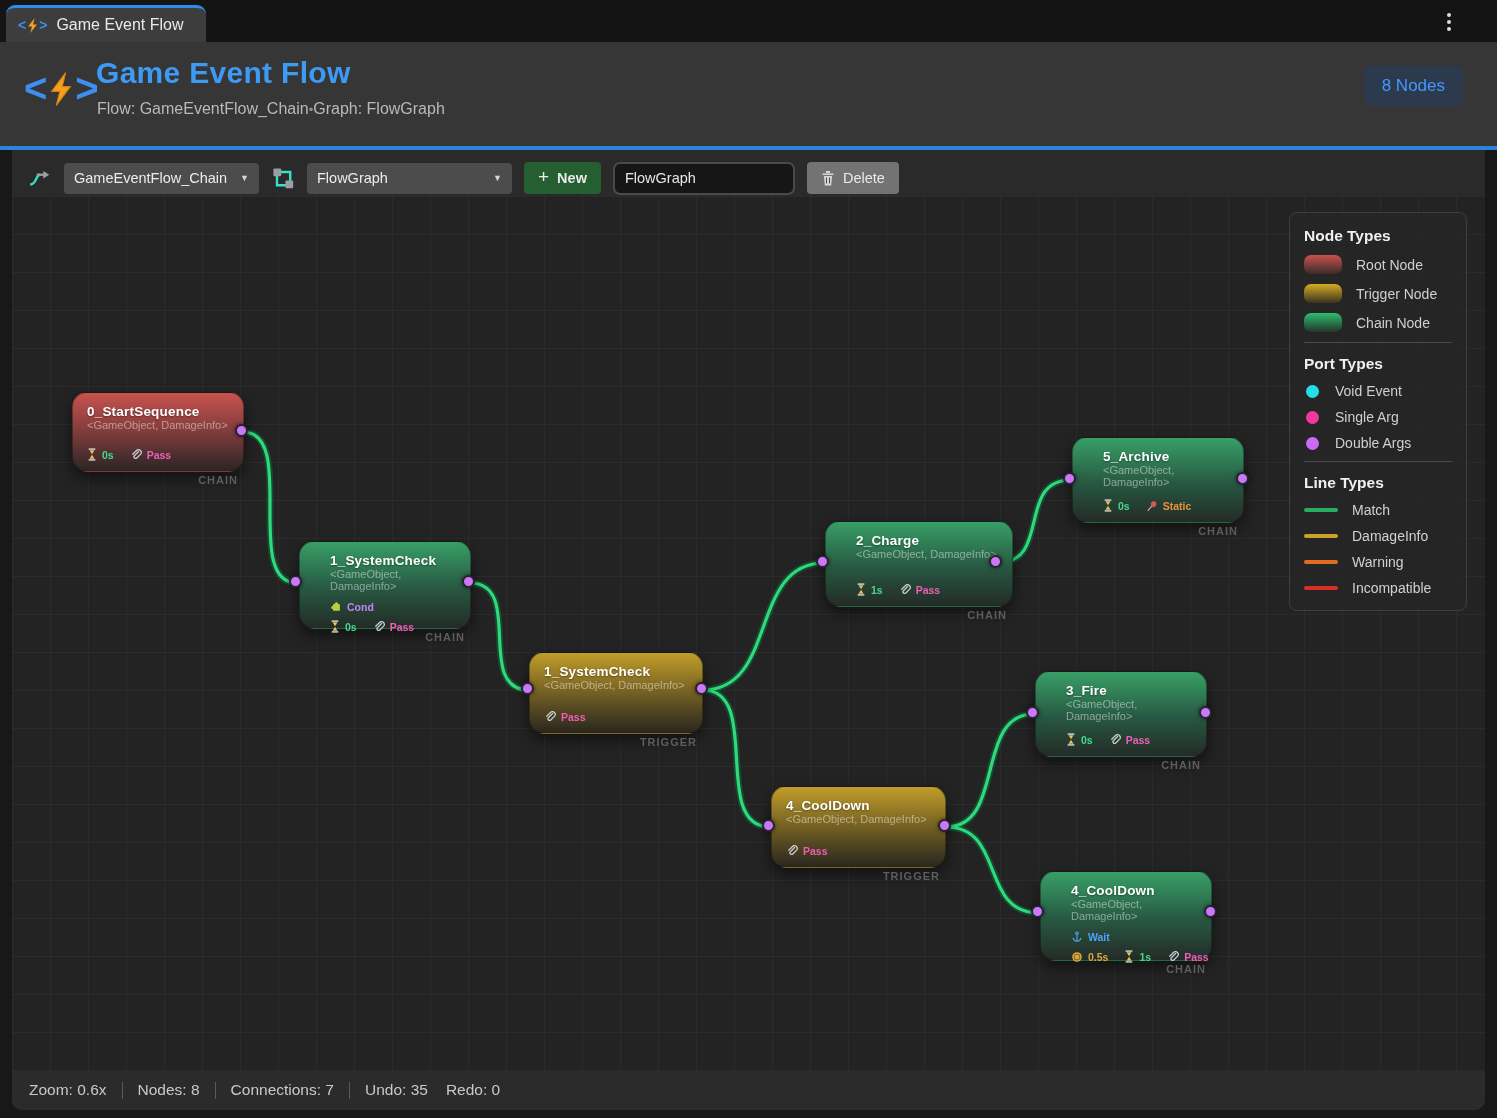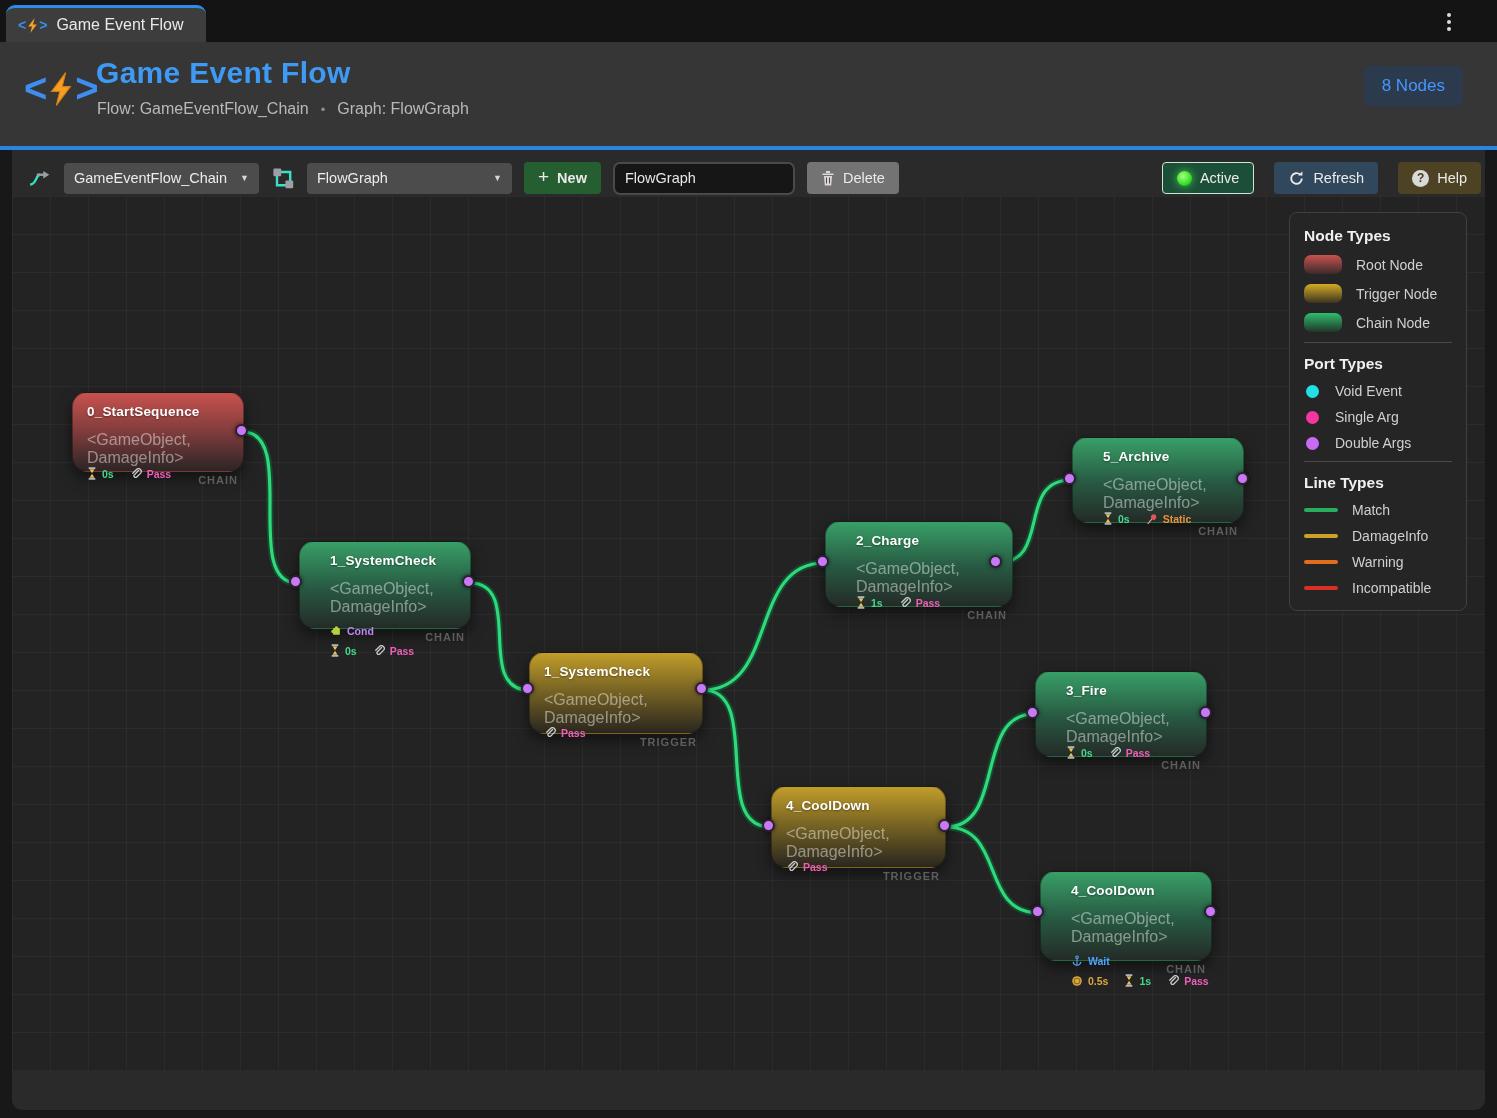--- a/index.html
+++ b/index.html
@@ -19,21 +19,21 @@
   .bolt-wrap { display:inline-flex; align-items:center; }
   .bolt-wrap .ab { color:#3d8ef0; font-weight:800; }
   .tab .ab { font-size:14px; }
 
   
   .header { position:absolute; left:0; top:42px; width:100%; height:108px; background:#363636;
             border-bottom:4px solid #2a84e0; }
   .hicon { position:absolute; left:24px; top:24px; display:flex; align-items:center; }
   .hicon .ab { font-size:40px; }
   .htitle { position:absolute; left:96px; top:14px; color:#3d9bf5; font-size:30px; font-weight:bold; letter-spacing:.3px; }
-  .hsub { position:absolute; left:97px; top:58px; color:#b9b9b9; font-size:16px; display:flex; gap:12px; align-items:center; }
+  .hsub { position:absolute; left:97px; top:58px; color:#b9b9b9; font-size:16px; display:flex; align-items:center; }
   .hsub .dot { color:#8f8f8f; font-size:13px; }
   .nodes-badge { position:absolute; right:34px; top:24px; background:#2c3a4d; color:#4596ff; font-weight:normal;
                  font-size:17px; padding:10px 18px; border-radius:6px; }
 
   
   .main { position:absolute; left:12px; right:12px; top:150px; bottom:8px; background:#2a2a2a;
           border-radius:0 0 10px 10px; }
 
   
   .toolbar { position:absolute; top:10px; left:16px; right:4px; height:36px; display:flex; align-items:center; gap:12px; }
@@ -71,21 +71,21 @@
   .wire-halo { fill:none; stroke:#0e6e3c; stroke-width:7; opacity:.55; }
   .wire { fill:none; stroke:#2fd97c; stroke-width:3.2; stroke-linecap:round; }
 
   .node { position:absolute; border-radius:15px; padding:11px 14px 10px 14px; display:flex; flex-direction:column;
           box-shadow:0 6px 14px rgba(0,0,0,.5); border:1px solid rgba(0,0,0,.35); cursor:grab; }
   .node.root    { background:linear-gradient(180deg,#c8524e,#7c3b3b 52%,#2b2525); }
   .node.chain   { background:linear-gradient(180deg,#389f67,#275741 55%,#242b27);padding-left:30px; }
   .node.trigger { background:linear-gradient(180deg,#c19d2a,#6b5a22 55%,#29261f); }
   .n-title { color:#fff; font-weight:bold; font-size:13.5px; letter-spacing:.2px;
              text-shadow:0 1px 2px rgba(0,0,0,.4); }
-  .n-sub { color:rgba(255,255,255,.45); font-size:16px; margin-top:12px; }
+  .n-sub { color:rgba(255,255,255,.45); font-size:11px; margin-top:0; }
   .n-badges { display:flex; align-items:center; gap:16px; margin-top:auto; }
   .n-badges.mid { margin-top:9px; margin-bottom:0; }
   .n-badges.mid + .n-badges { margin-top:7px; }
   .badge { display:flex; align-items:center; gap:5px; font-size:10.5px; font-weight:bold; }
   .badge svg { flex:0 0 auto; }
   .n-type { position:absolute; right:5px; top:calc(100% + 3px); color:#5d5d5d; font-size:11px;
             font-weight:bold; letter-spacing:1px; }
   .port { position:absolute; width:13px; height:13px; border-radius:50%; background:#c979f5;
           border:2px solid #2a2233; box-shadow:0 0 4px rgba(0,0,0,.6); cursor:crosshair; }
 
@@ -178,37 +178,20 @@
       <input class="tb-input" value="FlowGraph" style="">
       <button class="btn btn-delete">
         <svg width="14" height="15" viewBox="0 0 14 15">
           <path d="M5 0h4v2H5z" fill="#d9d9d9"></path>
             <path d="M1.5 2.5h11V4h-11z" fill="#d9d9d9"></path>
           <path d="M3 5h8l-.8 9.5H3.8z" fill="#d9d9d9"></path>
           <path d="M5.5 6.5v6M8.5 6.5v6" stroke="#5a4040" stroke-width="1"></path>
         </svg>
         <span>Delete</span>
       </button>
-      <div class="right-group">
-        <button class="btn btn-active">
-          <span class="glow-dot"></span>
-          <span>Active</span>
-        </button>
-        <button class="btn btn-refresh">
-          <svg width="17" height="17" viewBox="0 0 16 16">
-            <path d="M13 8a5 5 0 1 1-1.6-3.7" stroke="#e8e8e8" stroke-width="1.8" fill="none"></path>
-            <path d="M13.6 1.2v4h-4z" fill="#e8e8e8"></path>
-          </svg>
-          <span>Refresh</span>
-        </button>
-        <button class="btn btn-help">
-          <span class="q-circle">?</span>
-          <span>Help</span>
-        </button>
-      </div>
     </div>
 
     <div class="canvas">
       <svg class="wires">
         <g>
           <path class="wire-halo" d="M231,236 C286,236 230,387 285,387"></path>
           <path class="wire-halo" d="M458,387 C513,387 462,494 517,494"></path>
           <path class="wire-halo" d="M691,494 C766,494 737,367 812,367"></path>
           <path class="wire-halo" d="M691,494 C751,494 698,631 758,631"></path>
           <path class="wire-halo" d="M985,367 C1040,367 1004,284 1059,284"></path>
@@ -476,14 +459,25 @@
             <span class="lg-line" style="background: rgb(224, 108, 31);"></span>
             <span>Warning</span>
           </div>
         <div class="lg-row" style="margin-bottom:2px">
             <span class="lg-line" style="background: rgb(217, 48, 37);"></span>
             <span>Incompatible</span>
           </div>
       </div>
     </div>
 
+    <div class="statusbar">
+      <span>Zoom: 0.6x</span>
+      <span class="sep"></span>
+      <span>Nodes: 8</span>
+      <span class="sep"></span>
+      <span>Connections: 7</span>
+      <span class="sep"></span>
+      <span>Undo: 35</span>
+      <span class="gap"></span>
+      <span>Redo: 0</span>
+    </div>
   </div>
 </div>
 
 </body></html>

